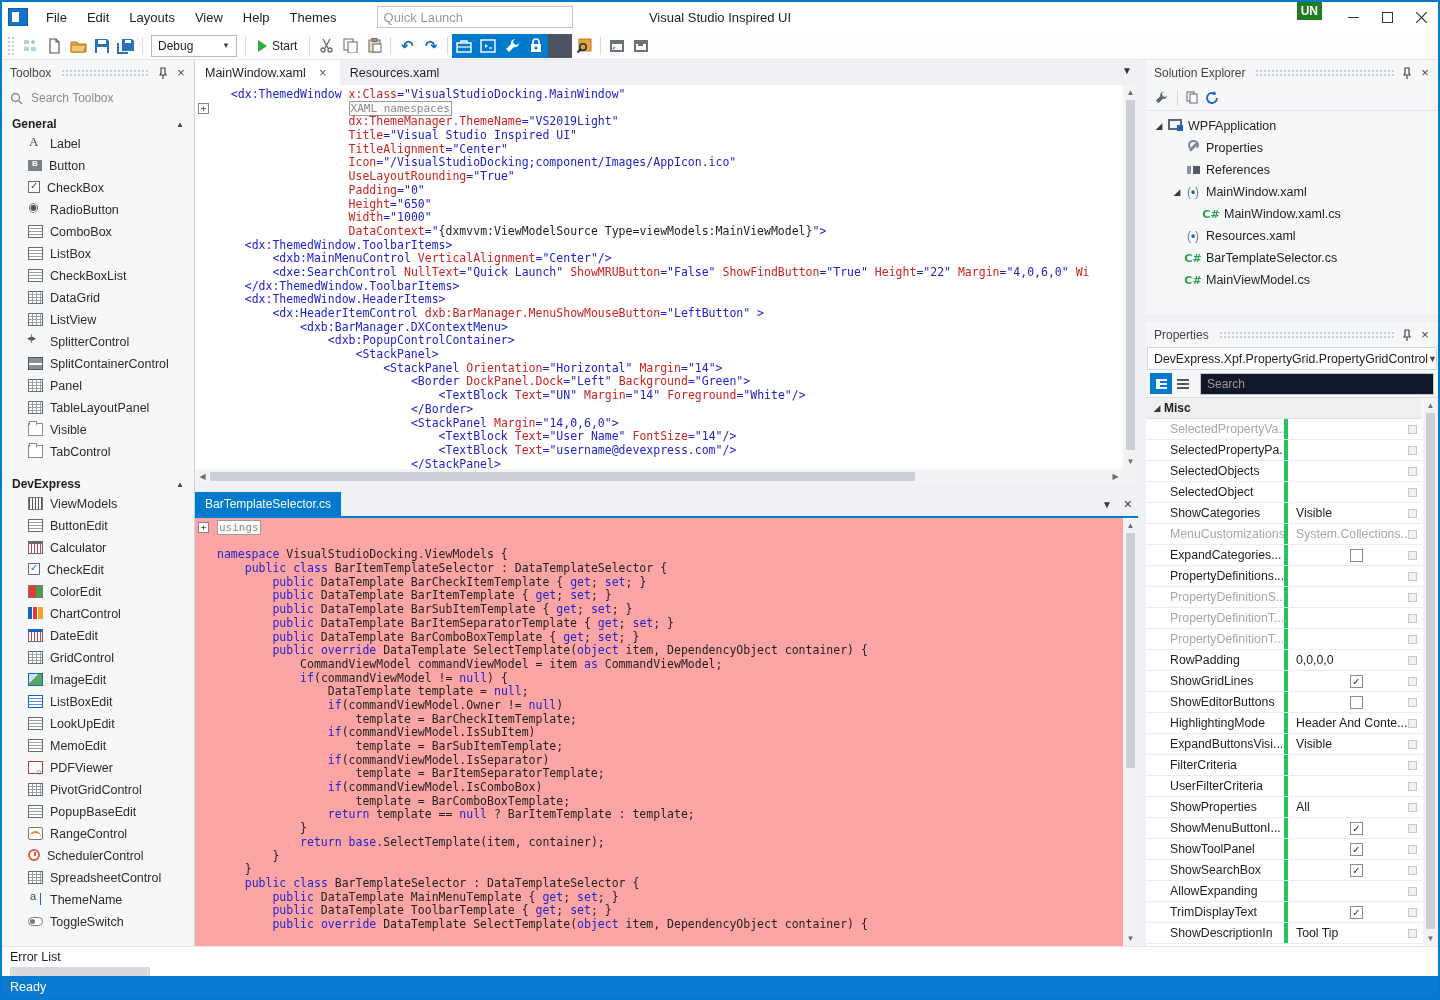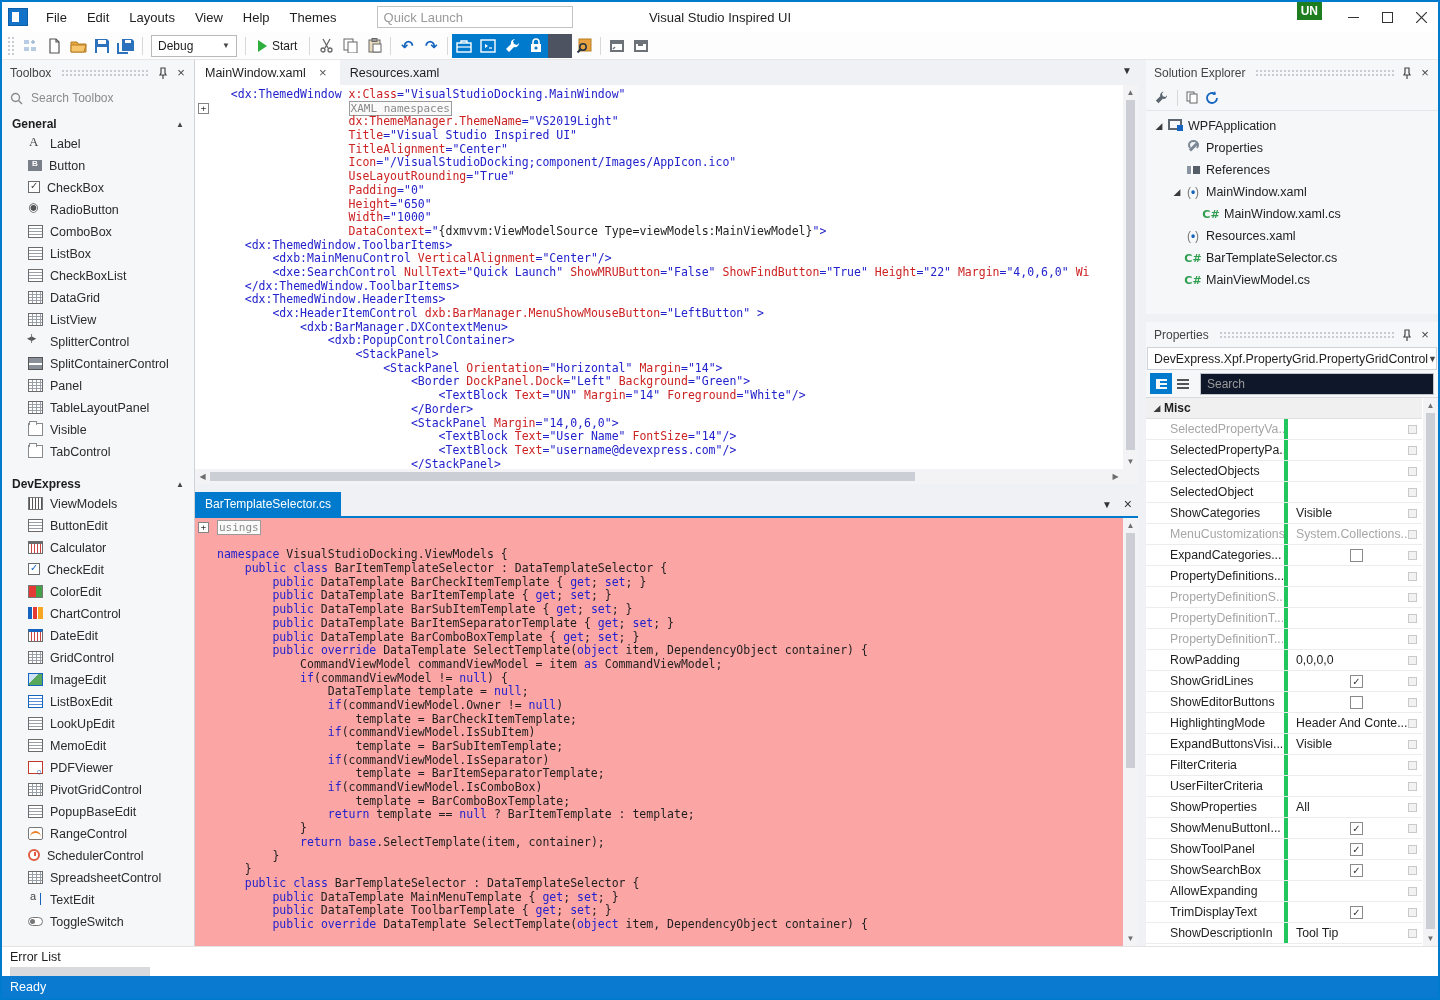--- a/index.html
+++ b/index.html
@@ -496,21 +496,21 @@
             <div class="titem">
               <span class="ti ti-scheduler"></span>
               <span>SchedulerControl</span>
             </div>
             <div class="titem">
               <span class="ti ti-spreadsheet"></span>
               <span>SpreadsheetControl</span>
             </div>
             <div class="titem">
               <span class="ti ti-textedit"></span>
-              <span>TextEdit</span>
+              <span>ThemeName</span>
             </div>
             <div class="titem">
               <span class="ti ti-toggleswitch"></span>
               <span>ToggleSwitch</span>
             </div>
           </div>
         </div>
     </aside>
 
     <div class="center">

